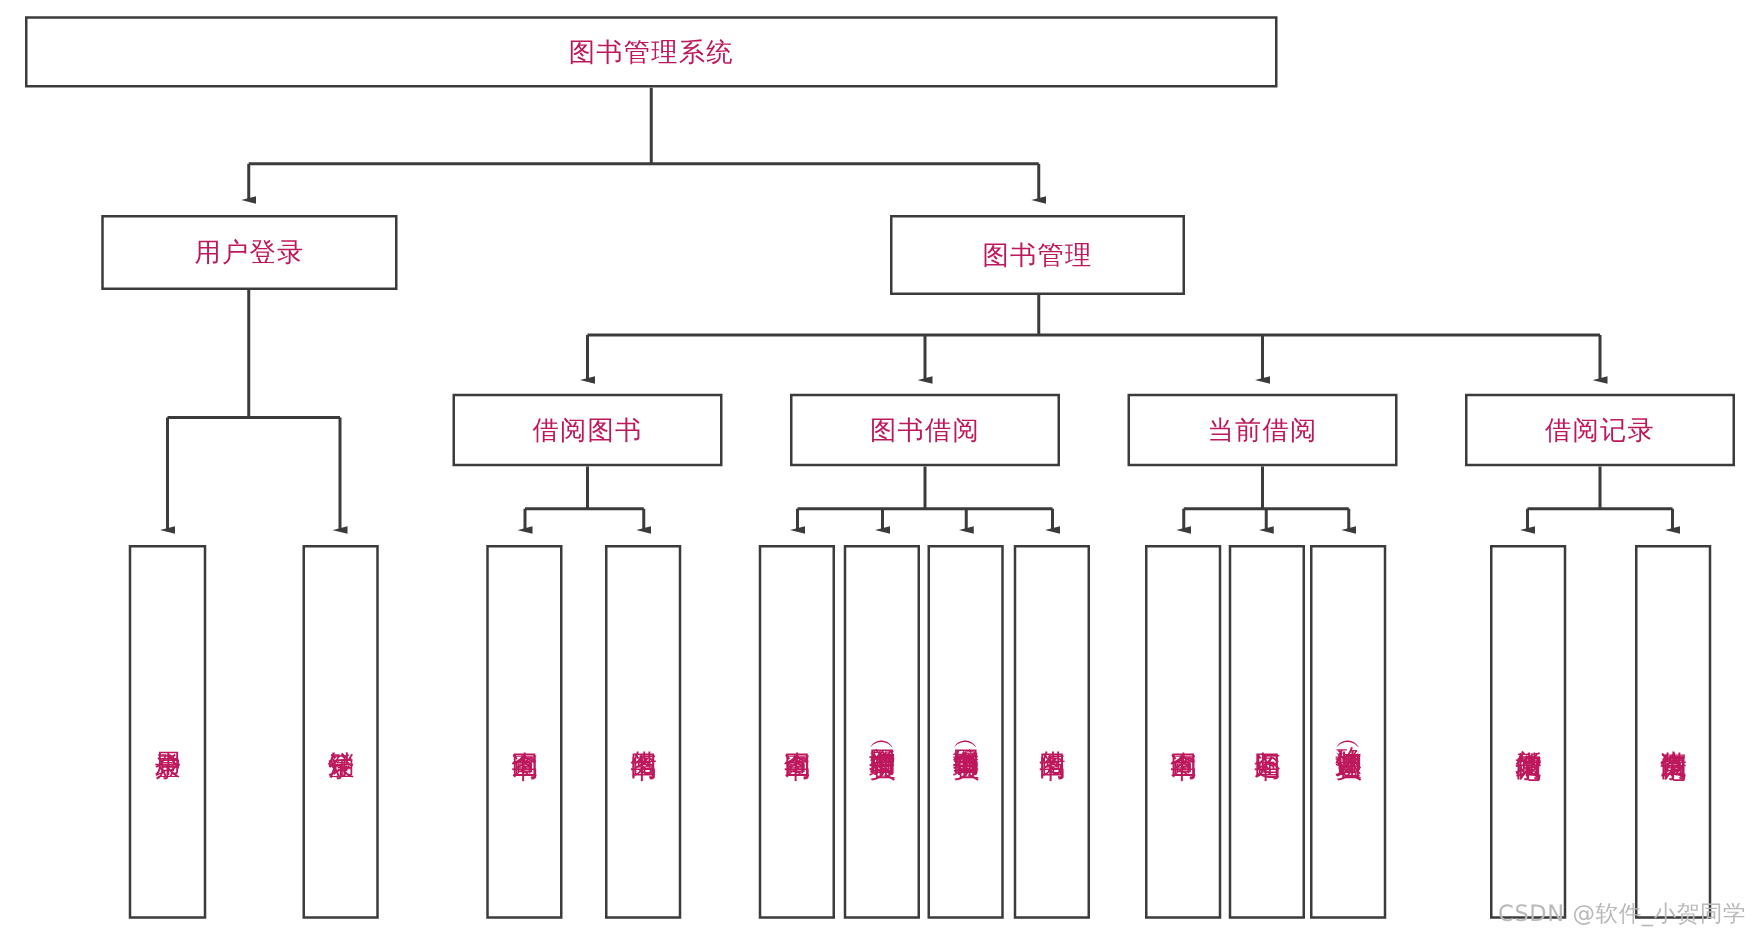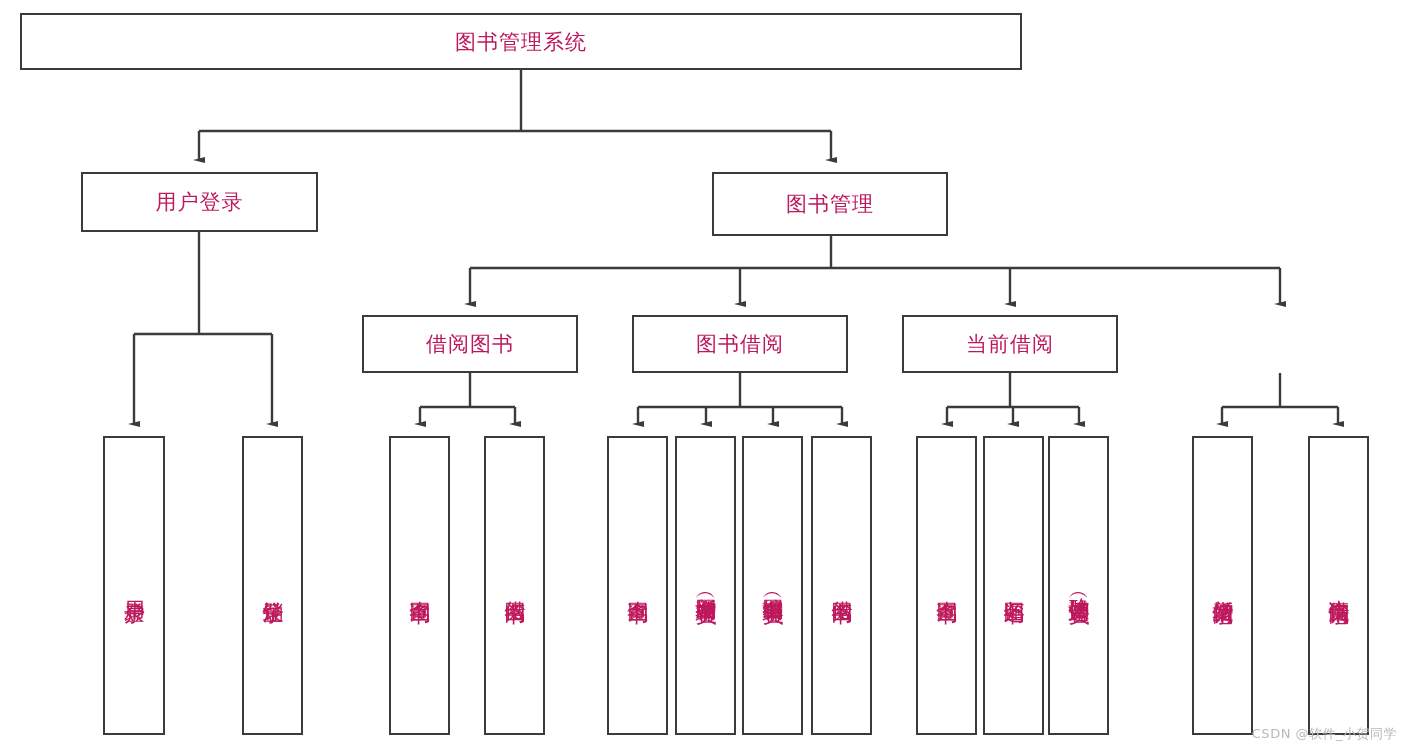--- a/index.html
+++ b/index.html
@@ -51,21 +51,21 @@
     writing-mode: vertical-rl;
     text-orientation: upright;
     white-space: normal;
     max-height: 100%;
     text-align: center;
   }
   #watermark {
     position: absolute;
     right: 8px;
     bottom: 4px;
-    font-size: 13px;
+    font-size: 18px;
     color: #b9b9b9;
     letter-spacing: 0.5px;
     white-space: nowrap;
   }
 </style>
 </head>
 <body>
 
 <div id="canvas">
 
@@ -132,20 +132,23 @@
 
   <div class="node horiz" style="left:362px;top:315px;width:216px;height:58px;">
     <span>借阅图书</span>
   </div>
   <div class="node horiz" style="left:632px;top:315px;width:216px;height:58px;">
     <span>图书借阅</span>
   </div>
   <div class="node horiz" style="left:902px;top:315px;width:216px;height:58px;">
     <span>当前借阅</span>
   </div>
+  <div class="node horiz" style="left:1172px;top:315px;width:216px;height:58px;">
+    <span>借阅记录</span>
+  </div>
 
   <div class="node vert" style="left:103px;top:436px;width:62px;height:299px;">
     <span class="vtext">用户登录</span>
   </div>
   <div class="node vert" style="left:242px;top:436px;width:61px;height:299px;">
     <span class="vtext">注销登录</span>
   </div>
   <div class="node vert" style="left:389px;top:436px;width:61px;height:299px;">
     <span class="vtext">查询图书</span>
   </div>

